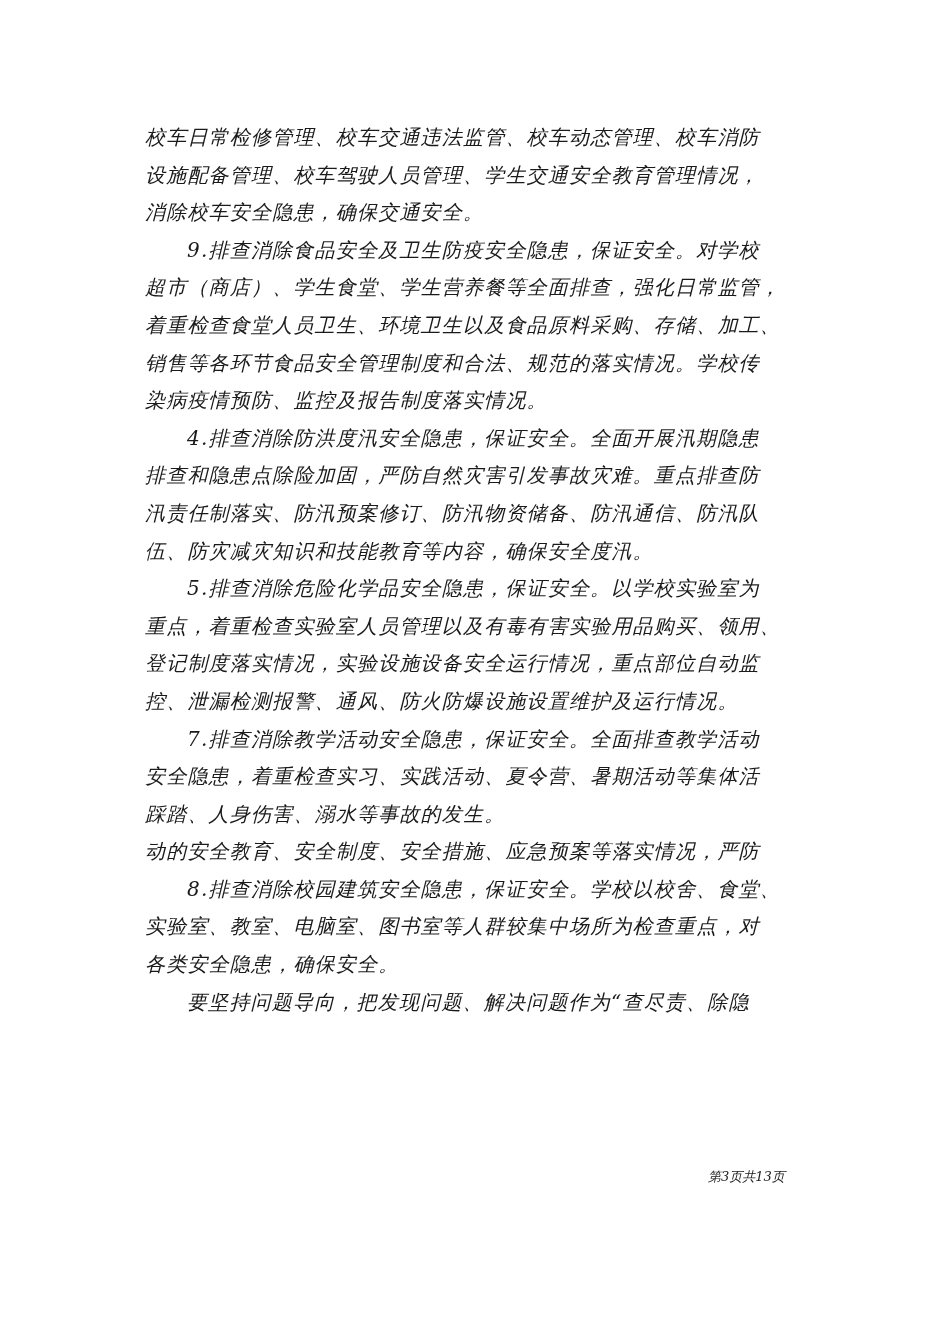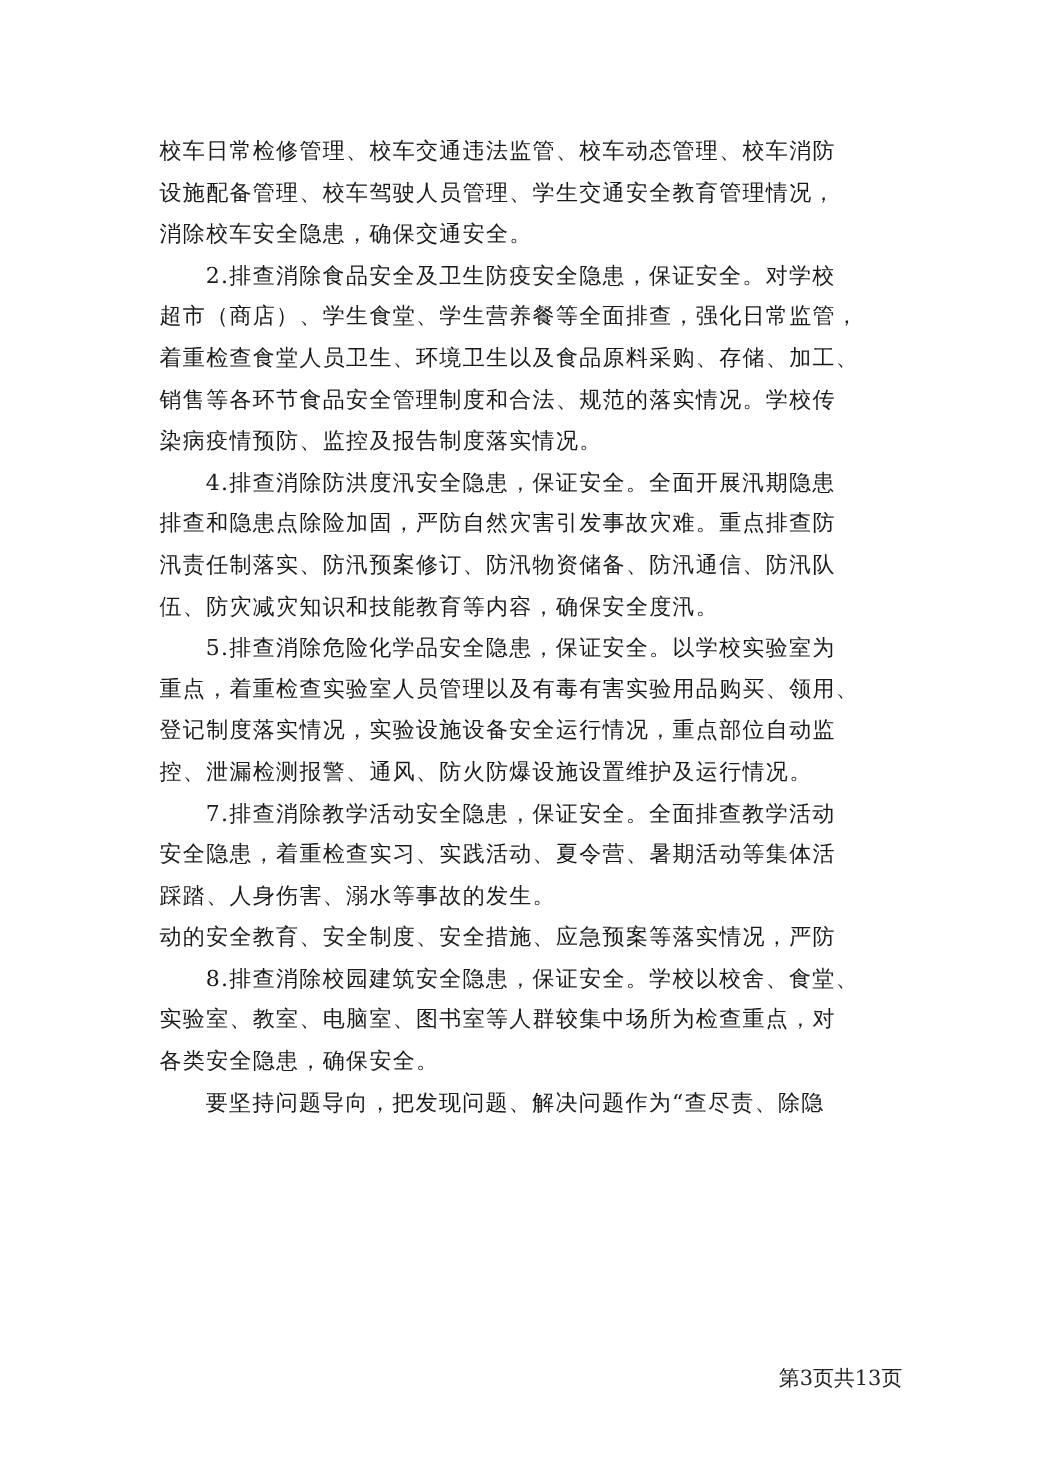--- a/index.html
+++ b/index.html
@@ -1,46 +1,46 @@
 <!DOCTYPE html>
 <html><head>
 <meta charset="utf-8">
 <style>
   html, body { margin: 0; padding: 0; background: #ffffff; }
   body { width: 950px; height: 1344px; position: relative; overflow: hidden; }
   .page {
-    position: absolute; left: 0; top: 0; width: 859px; height: 1344px; background: #ffffff;
+    position: absolute; left: 0; top: 0; width: 859px; height: 1344px; background: #ffffff; font-style: italic;
   }
   .content {
     position: absolute; left: 145px; top: 119px; width: 700px;
     font-family: "DejaVu Serif", "Liberation Serif", serif;
     font-size: 20px; color: #1a1a1a; letter-spacing: 1.2px;
   }
   .line { height: 37.6px; line-height: 37.6px; white-space: nowrap; }
   .indent { padding-left: 42px; }
   .footer {
-    position: absolute; left: 708px; top: 1240px;
+    position: absolute; left: 708px; top: 1168px;
     font-family: "DejaVu Serif", "Liberation Serif", serif;
-    font-size: 19px; color: #222; white-space: nowrap;
+    font-size: 13px; color: #222; white-space: nowrap;
   }
 </style>
 </head>
 <body>
 
 <div class="page">
   <div class="content">
 
     <div class="paragraph">
       <div class="line">校车日常检修管理、校车交通违法监管、校车动态管理、校车消防</div>
       <div class="line">设施配备管理、校车驾驶人员管理、学生交通安全教育管理情况，</div>
       <div class="line">消除校车安全隐患，确保交通安全。</div>
     </div>
 
     <div class="paragraph">
-      <div class="line indent">2.排查消除食品安全及卫生防疫安全隐患，保证安全。对学校</div>
+      <div class="line indent">9.排查消除食品安全及卫生防疫安全隐患，保证安全。对学校</div>
       <div class="line">超市（商店）、学生食堂、学生营养餐等全面排查，强化日常监管，</div>
       <div class="line">着重检查食堂人员卫生、环境卫生以及食品原料采购、存储、加工、</div>
       <div class="line">销售等各环节食品安全管理制度和合法、规范的落实情况。学校传</div>
       <div class="line">染病疫情预防、监控及报告制度落实情况。</div>
     </div>
 
     <div class="paragraph">
       <div class="line indent">4.排查消除防洪度汛安全隐患，保证安全。全面开展汛期隐患</div>
       <div class="line">排查和隐患点除险加固，严防自然灾害引发事故灾难。重点排查防</div>
       <div class="line">汛责任制落实、防汛预案修订、防汛物资储备、防汛通信、防汛队</div>

